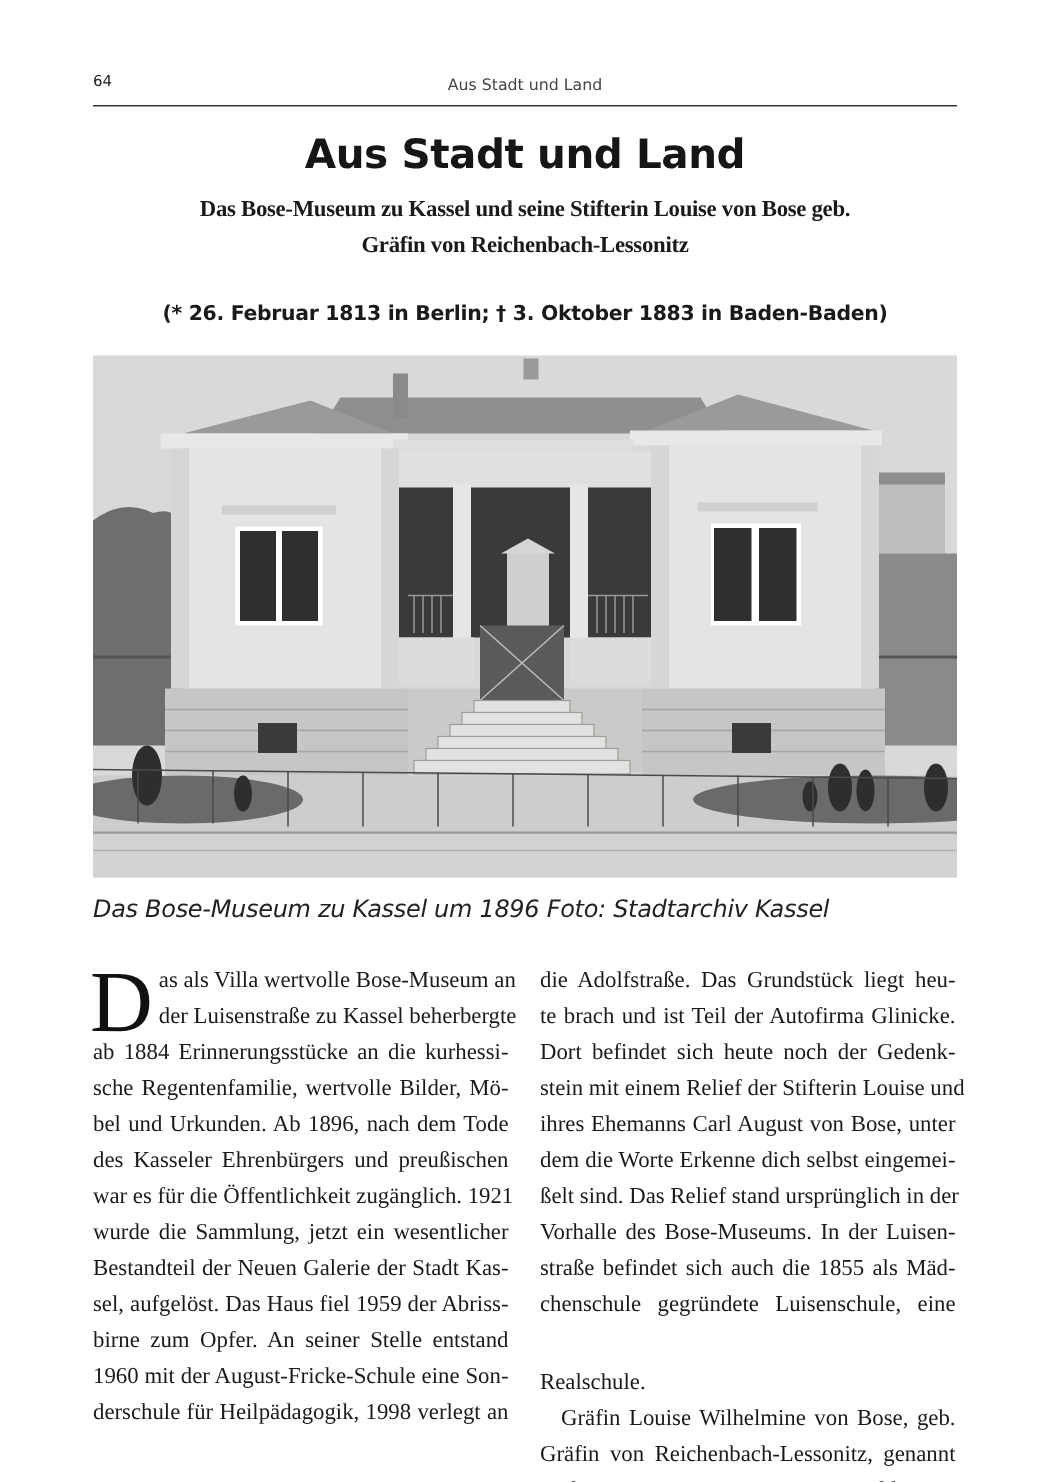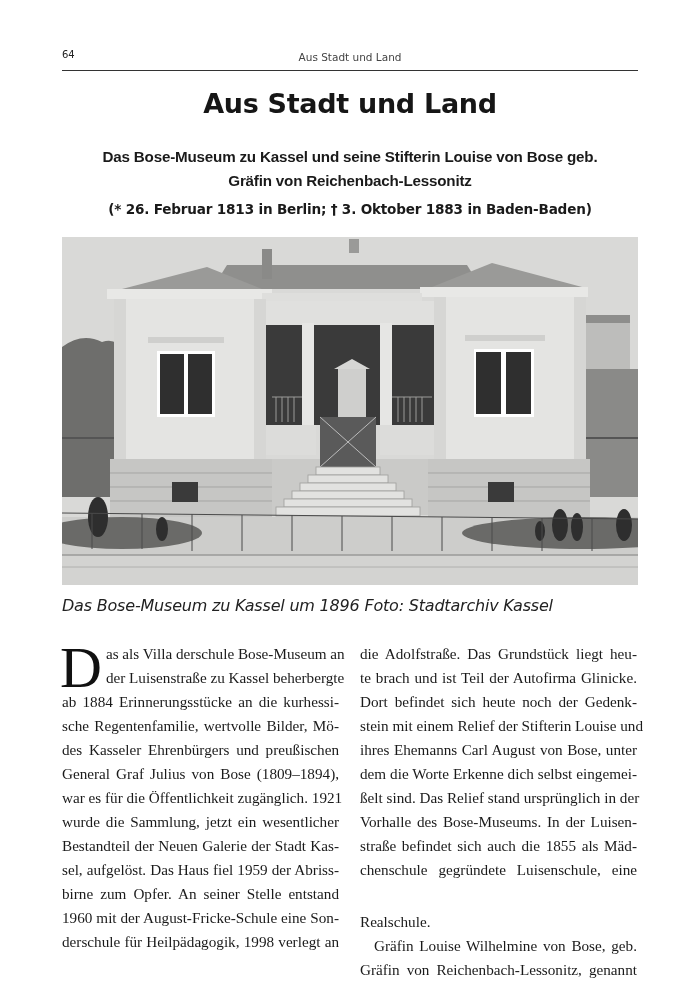--- a/index.html
+++ b/index.html
@@ -1,21 +1,21 @@
 <!DOCTYPE html>
 <html><head>
 <meta charset="utf-8">
 <style>
   html, body { margin: 0; padding: 0; background: #ffffff; }
   body { width: 700px; height: 988px; position: relative; overflow: hidden; color: #1a1a1a; }
   .runhead { position: absolute; left: 62px; top: 48px; width: 576px; height: 22px; border-bottom: 1.3px solid #333; font-family: "DejaVu Sans", sans-serif; }
   .pageno { position: absolute; left: 0; top: 1px; font-size: 10px; color: #222; }
   .runtitle { position: absolute; left: 0; right: 0; top: 3px; text-align: center; font-size: 10.5px; color: #444; }
   .title { position: absolute; left: 0; right: 0; top: 88px; text-align: center; font-family: "DejaVu Sans", sans-serif; font-weight: bold; font-size: 27px; color: #161616; letter-spacing: -0.3px; }
-  .subtitle { position: absolute; left: 80px; right: 80px; top: 145px; text-align: center; font-family: Liberation Sans, sans-serif; font-weight: bold; font-size: 15.2px; line-height: 24px; color: #1a1a1a; letter-spacing: -0.2px; }
+  .subtitle { position: absolute; left: 80px; right: 80px; top: 128px; text-align: center; font-family: Liberation Serif, serif; font-weight: bold; font-size: 15.2px; line-height: 24px; color: #1a1a1a; letter-spacing: -0.2px; }
   .dates { position: absolute; left: 0; right: 0; top: 201px; text-align: center; font-family: "DejaVu Sans", sans-serif; font-weight: bold; font-size: 13.6px; color: #1a1a1a; letter-spacing: -0.2px; }
   .photo { position: absolute; left: 62px; top: 237px; width: 576px; height: 348px; background: #dcdcdc; }
   .photo svg { display: block; }
   .caption { position: absolute; left: 62px; top: 596px; font-family: "DejaVu Sans", sans-serif; font-style: italic; font-size: 16px; color: #222; letter-spacing: -0.2px; }
   .col { position: absolute; top: 642px; width: 277px; font-family: "Liberation Serif", serif; font-size: 15.2px; line-height: 24px; color: #1a1a1a; text-align: justify; hyphens: manual; }
   .col-left { left: 62px; }
   .col-right { left: 360px; }
   .line { display: block; height: 24px; white-space: nowrap; text-align-last: justify; }
   .line.last { text-align-last: left; margin-top: 28px; }
   .indent { padding-left: 14px; }
@@ -168,26 +168,26 @@
     <rect x="0" y="318" width="576" height="30" fill="#d3d3d1"></rect>
     <line x1="0" y1="318" x2="576" y2="318" stroke="#9a9a98" stroke-width="1.5"></line>
     <line x1="0" y1="330" x2="576" y2="330" stroke="#b0b0ae" stroke-width="1"></line>
   </svg>
 </div>
 
 <div class="caption">Das Bose-Museum zu Kassel um 1896 Foto: Stadtarchiv Kassel</div>
 
 <div class="col col-left">
   <span class="dropcap">D</span>
-  <span class="dc-line">as als Villa derschule Bose-Museum an</span>
+  <span class="dc-line">as als Villa wertvolle Bose-Museum an</span>
   <span class="dc-line">der Luisenstraße zu Kassel beherbergte</span>
   <span class="line">ab 1884 Erinnerungsstücke an die kurhessi-</span>
   <span class="line">sche Regentenfamilie, wertvolle Bilder, Mö-</span>
+  <span class="line">bel und Urkunden. Ab 1896, nach dem Tode</span>
   <span class="line">des Kasseler Ehrenbürgers und preußischen</span>
-  <span class="line">General Graf Julius von Bose (1809–1894),</span>
   <span class="line">war es für die Öffentlichkeit zugänglich. 1921</span>
   <span class="line">wurde die Sammlung, jetzt ein wesentlicher</span>
   <span class="line">Bestandteil der Neuen Galerie der Stadt Kas-</span>
   <span class="line">sel, aufgelöst. Das Haus fiel 1959 der Abriss-</span>
   <span class="line">birne zum Opfer. An seiner Stelle entstand</span>
   <span class="line">1960 mit der August-Fricke-Schule eine Son-</span>
   <span class="line">derschule für Heilpädagogik, 1998 verlegt an</span>
 </div>
 
 <div class="col col-right">

